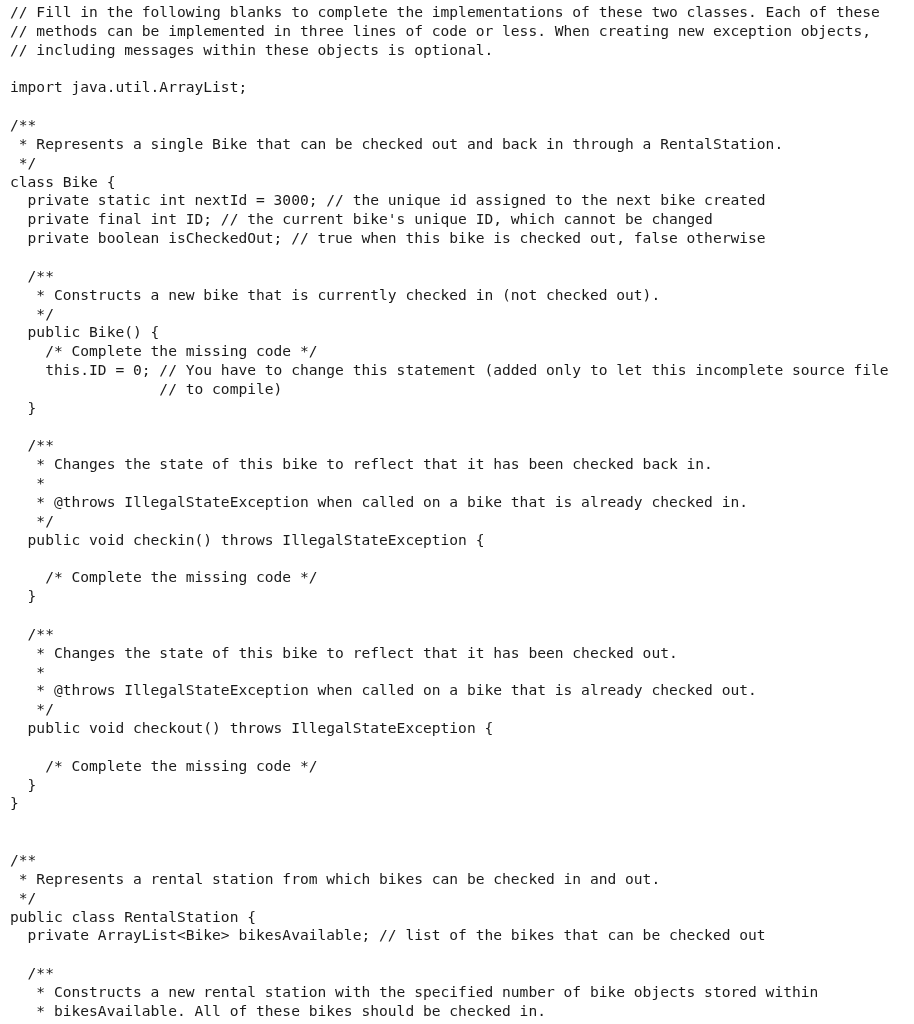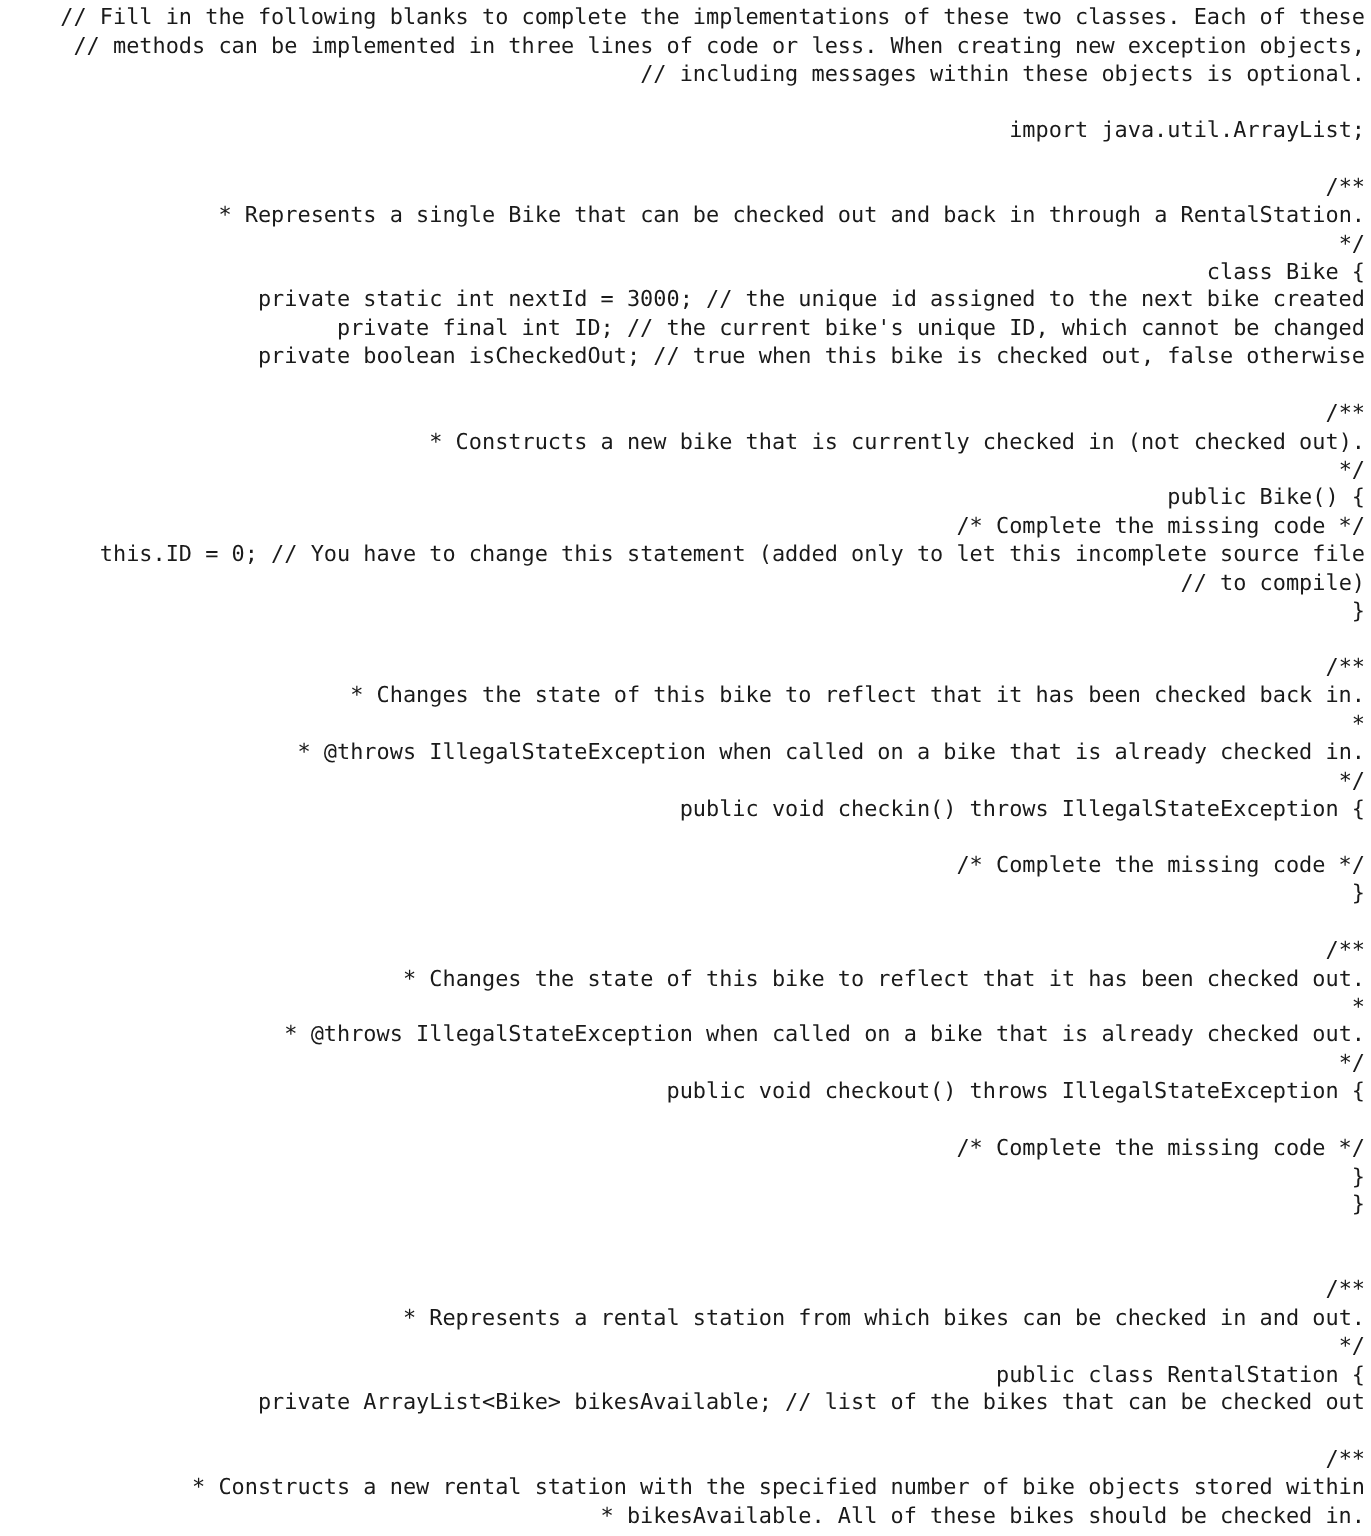--- a/index.html
+++ b/index.html
@@ -25,21 +25,20 @@
     color: #1a1a1a;
     white-space: pre;
     letter-spacing: 0px;
     -webkit-font-smoothing: none;
   }
   .code-line {
     display: block;
     height: 18.85px;
     white-space: pre;
     min-height: 18.85px;
-    text-align: right;
   }
   .code-line:empty::before {
     content: " ";
     white-space: pre;
   }
 </style>
 </head>
 <body style="background: rgb(255, 255, 255);">
 
 <div id="code-listing" style="color: rgb(26, 26, 26);"><span class="code-line">// Fill in the following blanks to complete the implementations of these two classes. Each of these</span><span class="code-line">// methods can be implemented in three lines of code or less. When creating new exception objects,</span><span class="code-line">// including messages within these objects is optional.</span><span class="code-line"> </span><span class="code-line">import java.util.ArrayList;</span><span class="code-line"> </span><span class="code-line">/**</span><span class="code-line"> * Represents a single Bike that can be checked out and back in through a RentalStation.</span><span class="code-line"> */</span><span class="code-line">class Bike {</span><span class="code-line">  private static int nextId = 3000; // the unique id assigned to the next bike created</span><span class="code-line">  private final int ID; // the current bike's unique ID, which cannot be changed</span><span class="code-line">  private boolean isCheckedOut; // true when this bike is checked out, false otherwise</span><span class="code-line"> </span><span class="code-line">  /**</span><span class="code-line">   * Constructs a new bike that is currently checked in (not checked out).</span><span class="code-line">   */</span><span class="code-line">  public Bike() {</span><span class="code-line">    /* Complete the missing code */</span><span class="code-line">    this.ID = 0; // You have to change this statement (added only to let this incomplete source file</span><span class="code-line">                 // to compile)</span><span class="code-line">  }</span><span class="code-line"> </span><span class="code-line">  /**</span><span class="code-line">   * Changes the state of this bike to reflect that it has been checked back in.</span><span class="code-line">   *</span><span class="code-line">   * @throws IllegalStateException when called on a bike that is already checked in.</span><span class="code-line">   */</span><span class="code-line">  public void checkin() throws IllegalStateException {</span><span class="code-line"> </span><span class="code-line">    /* Complete the missing code */</span><span class="code-line">  }</span><span class="code-line"> </span><span class="code-line">  /**</span><span class="code-line">   * Changes the state of this bike to reflect that it has been checked out.</span><span class="code-line">   *</span><span class="code-line">   * @throws IllegalStateException when called on a bike that is already checked out.</span><span class="code-line">   */</span><span class="code-line">  public void checkout() throws IllegalStateException {</span><span class="code-line"> </span><span class="code-line">    /* Complete the missing code */</span><span class="code-line">  }</span><span class="code-line">}</span><span class="code-line"> </span><span class="code-line"> </span><span class="code-line">/**</span><span class="code-line"> * Represents a rental station from which bikes can be checked in and out.</span><span class="code-line"> */</span><span class="code-line">public class RentalStation {</span><span class="code-line">  private ArrayList&lt;Bike&gt; bikesAvailable; // list of the bikes that can be checked out</span><span class="code-line"> </span><span class="code-line">  /**</span><span class="code-line">   * Constructs a new rental station with the specified number of bike objects stored within</span><span class="code-line">   * bikesAvailable. All of these bikes should be checked in.</span></div>

